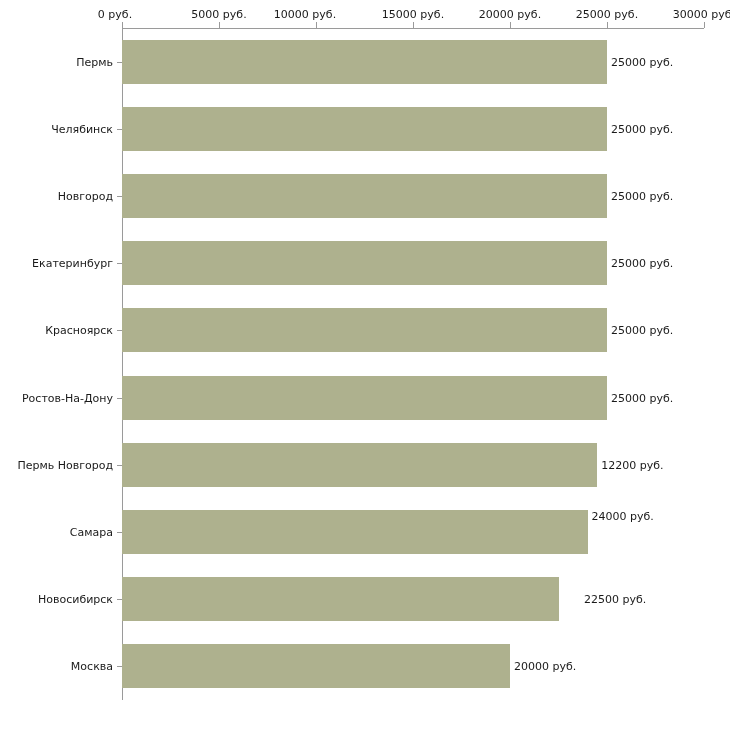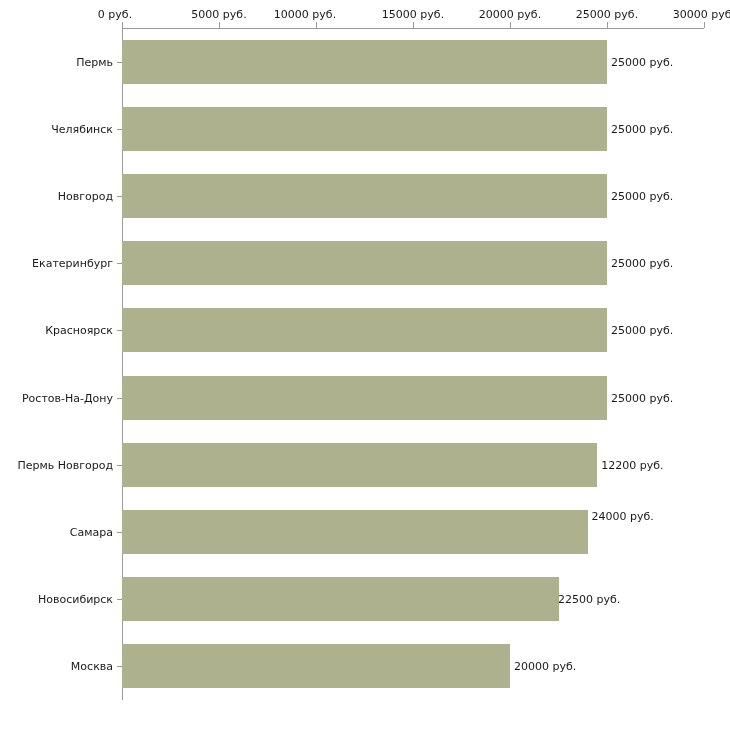--- a/index.html
+++ b/index.html
@@ -168,16 +168,16 @@
     </div>
   <div id="values-layer">
       <div class="bar-value" style="left: 611px; top: 61.6px;">25000 руб.</div>
       <div class="bar-value" style="left: 611px; top: 128.8px;">25000 руб.</div>
       <div class="bar-value" style="left: 611px; top: 196px;">25000 руб.</div>
       <div class="bar-value" style="left: 611px; top: 263.2px;">25000 руб.</div>
       <div class="bar-value" style="left: 611px; top: 330.4px;">25000 руб.</div>
       <div class="bar-value" style="left: 611px; top: 397.6px;">25000 руб.</div>
       <div class="bar-value" style="left: 601.3px; top: 464.8px;">12200 руб.</div>
       <div class="bar-value" style="left: 591.6px; top: 516px;">24000 руб.</div>
-      <div class="bar-value" style="left: 558px; top: 599.2px;">22500 руб.</div>
+      <div class="bar-value" style="left: 584px; top: 599.2px;">22500 руб.</div>
       <div class="bar-value" style="left: 514px; top: 666.4px;">20000 руб.</div>
     </div>
 </div>
 
 </body></html>

